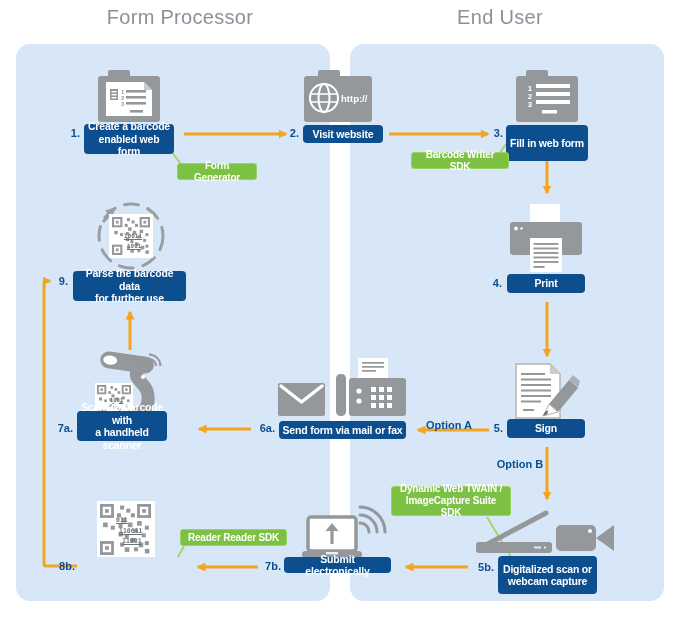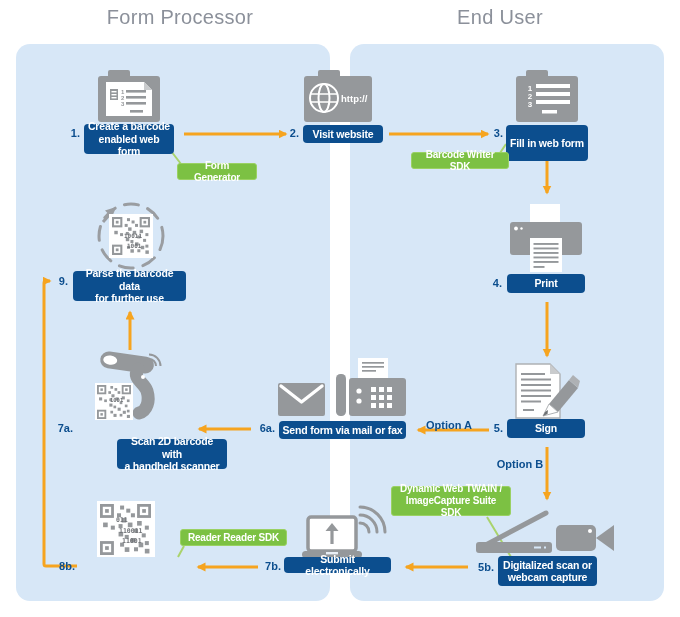--- a/index.html
+++ b/index.html
@@ -11,21 +11,21 @@
        line-height:12.5px;letter-spacing:-0.2px;text-align:center;border-radius:4px;
        display:flex;align-items:center;justify-content:center;white-space:pre-line;
        padding:2px 3px;box-sizing:border-box;}
   .num{position:absolute;color:#0c4e8e;font-weight:bold;font-size:11px;text-align:right;}
   .sdk{position:absolute;background:#7cc143;border:1px solid #9ad163;color:#fff;font-weight:bold;
        font-size:10px;line-height:12px;letter-spacing:-0.2px;text-align:center;border-radius:3px;
        display:flex;align-items:center;justify-content:center;white-space:pre-line;
        padding:1px 3px;box-sizing:border-box;}
   .option{position:absolute;color:#0c4e8e;font-weight:bold;font-size:11px;text-align:center;}
   .qr-digits{position:absolute;color:#6f7276;font-family:"DejaVu Sans Mono",monospace;
-             font-weight:bold;}
+             font-weight:bold;text-decoration:underline;}
   .qr-digits span{display:block;}
   svg.icon{position:absolute;overflow:visible;}
   #overlay{position:absolute;left:0;top:0;pointer-events:none;}
 </style>
 </head>
 <body>
 
 <div id="canvas">
 
   <div class="hdr" style="left:80px;top:6px;width:200px;">Form Processor</div>
@@ -293,26 +293,26 @@
   <div class="num" style="left:260px;top:560px;width:21px;">7b.</div>
   <div class="num" style="left:472px;top:561px;width:22px;">5b.</div>
 
   <div class="btn" style="left:84px;top:124px;width:90px;height:30px;">Create a barcode
 enabled web form</div>
   <div class="btn" style="left:303px;top:125px;width:80px;height:18px;text-align:center;">Visit website</div>
   <div class="btn" style="left:506px;top:125px;width:82px;height:36px;">Fill in web form</div>
   <div class="btn" style="left:507px;top:274px;width:78px;height:19px;">Print</div>
   <div class="btn" style="left:507px;top:419px;width:78px;height:19px;">Sign</div>
   <div class="btn" style="left:279px;top:421px;width:127px;height:18px;">Send form via mail or fax</div>
-  <div class="btn" style="left:77px;top:439px;width:110px;height:30px;margin-left:40px;">Scan 2D barcode with
+  <div class="btn" style="left:77px;top:411px;width:90px;height:30px;">Scan 2D barcode with
 a handheld scanner</div>
   <div class="btn" style="left:73px;top:271px;width:113px;height:30px;">Parse the barcode data
 for further use</div>
   <div class="btn" style="left:284px;top:557px;width:107px;height:16px;">Submit electronically</div>
-  <div class="btn" style="left:498px;top:556px;width:99px;height:30px;">Digitalized scan or
+  <div class="btn" style="left:498px;top:556px;width:99px;height:38px;">Digitalized scan or
 webcam capture</div>
 
   <div class="sdk" style="left:177px;top:163px;width:80px;height:17px;">Form Generator</div>
   <div class="sdk" style="left:411px;top:152px;width:98px;height:17px;">Barcode Writer SDK</div>
   <div class="sdk" style="left:180px;top:529px;width:107px;height:17px;">Reader Reader SDK</div>
   <div class="sdk" style="left:391px;top:486px;width:120px;height:30px;">Dynamic Web TWAIN /
 ImageCapture Suite SDK</div>
 
   <div class="option" style="left:415px;top:407px;width:68px;margin-top:12px;">Option A</div>
   <div class="option" style="left:486px;top:458px;width:68px;">Option B</div>

